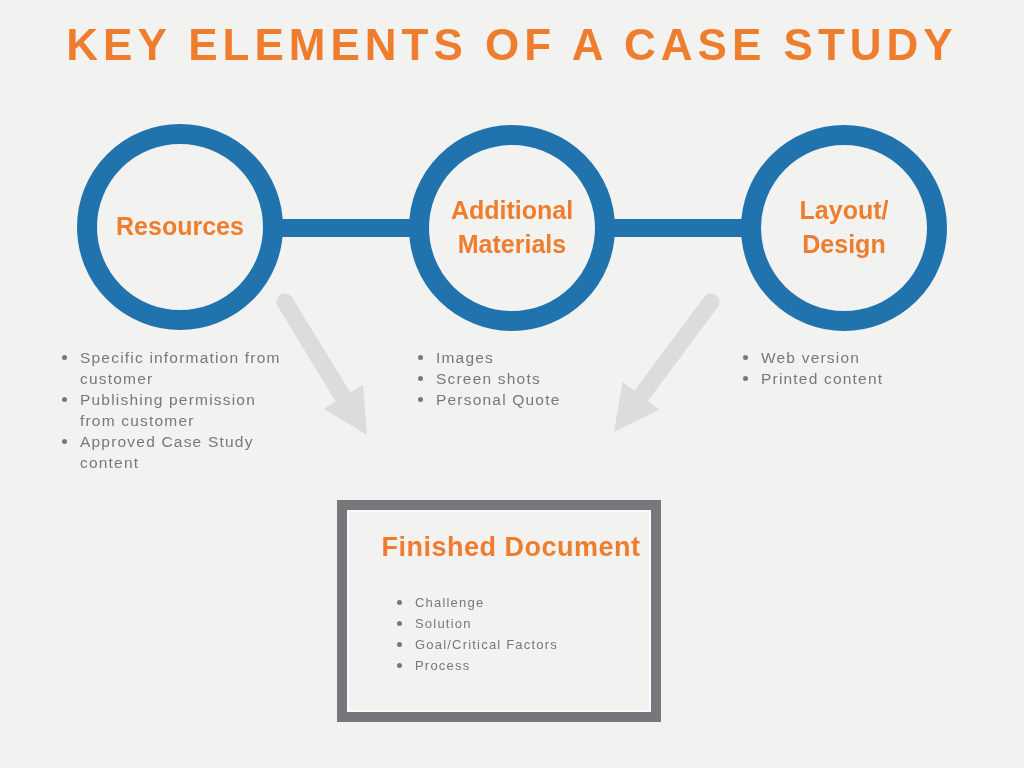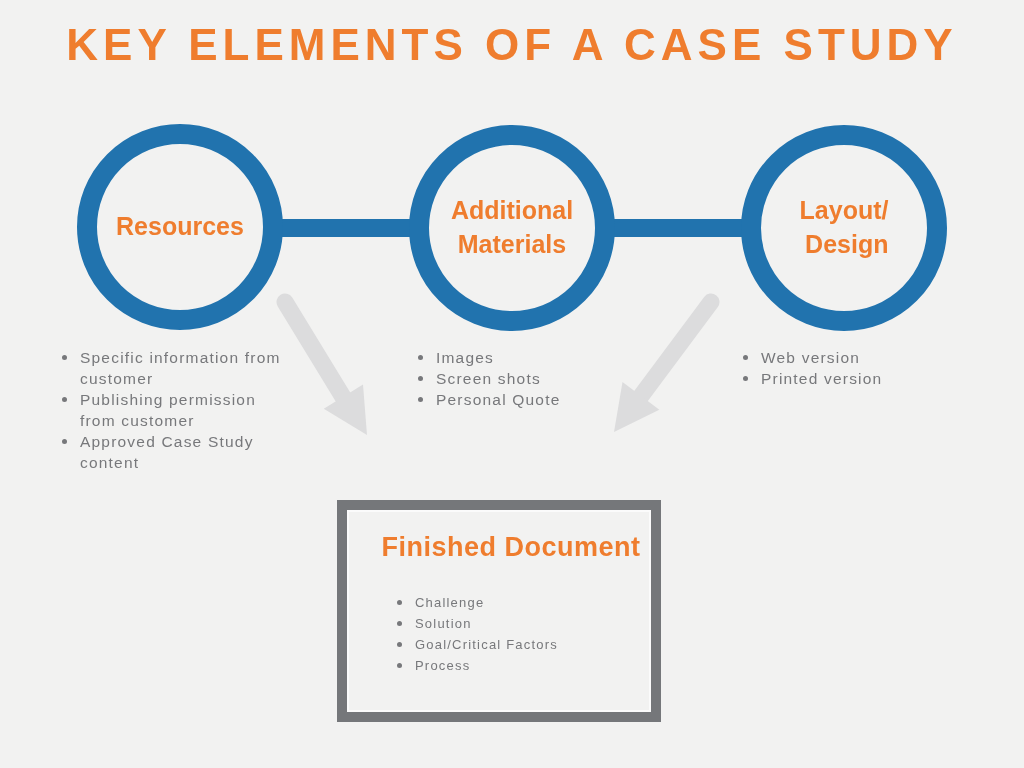--- a/index.html
+++ b/index.html
@@ -27,21 +27,21 @@
   .bar1{left:270px;width:150px;}
   .bar2{left:605px;width:150px;}
   
   .circle{
     position:absolute;width:166px;height:166px;border:20px solid var(--blue);
     border-radius:50%;z-index:2;display:flex;align-items:center;justify-content:center;
     text-align:center;background:transparent;
   }
   .c1{left:77px;top:124px;}
   .c2{left:409px;top:125px;}
-  .c3{left:741px;top:125px;text-align:right;}
+  .c3{left:741px;top:125px;}
   .circle-label{color:var(--orange);font-weight:bold;font-size:25px;line-height:1.35;}
   .circle-label .line{display:block;}
   
   .arrow{position:absolute;z-index:0;}
   .arrow1{left:263px;top:292px;}
   .arrow2{left:598px;top:292px;}
   .arrow line{stroke:var(--arrow-gray);stroke-width:17;stroke-linecap:round;}
   .arrow polygon{fill:var(--arrow-gray);}
   
   .list{
@@ -116,21 +116,21 @@
   </ul>
 
   <ul class="list list2">
     <li>Images</li>
     <li>Screen shots</li>
     <li>Personal Quote</li>
   </ul>
 
   <ul class="list list3">
     <li>Web version</li>
-    <li>Printed version</li>
+    <li>Printed content</li>
   </ul>
 
   <div class="doc-box">
     <div class="doc-title">Finished Document</div>
     <ul class="list doc-list">
       <li>Challenge</li>
       <li>Solution</li>
       <li>Goal/Critical Factors</li>
       <li>Process</li>
     </ul>

